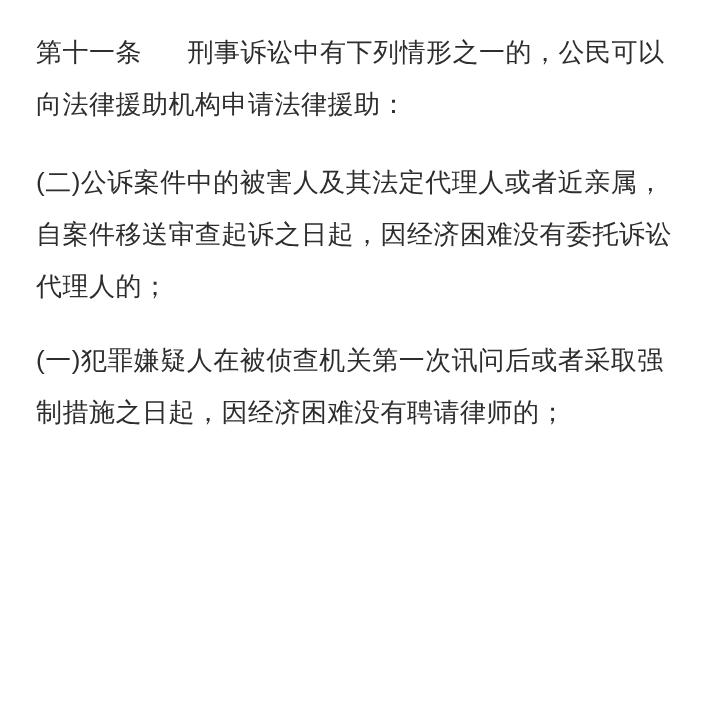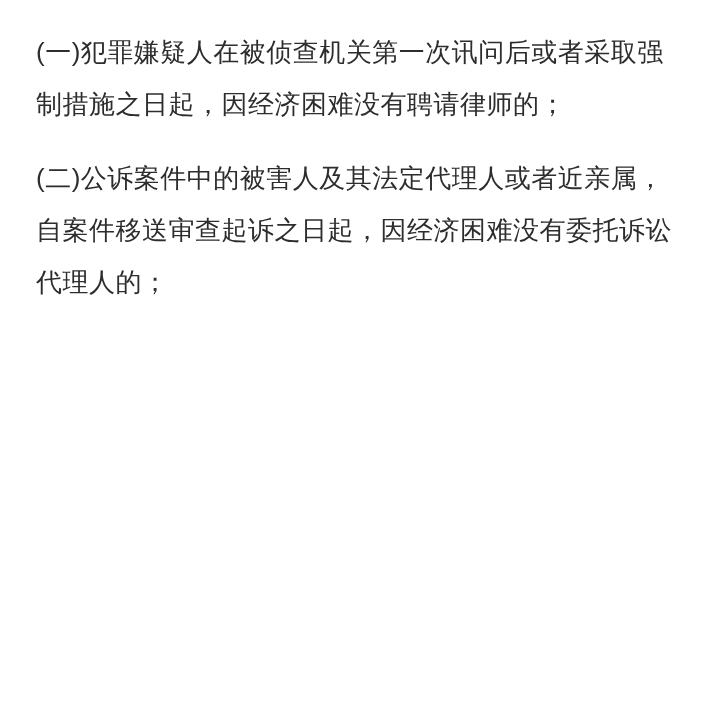--- a/index.html
+++ b/index.html
@@ -39,19 +39,24 @@
   }
   .para.last {
     margin-bottom: 0;
   }
 </style>
 </head>
 <body>
 
 <div class="page">
 
+  <p class="para first">
+    <span>第十一条</span>
+    <span class="indent-gap"></span>
+    <span>刑事诉讼中有下列情形之一的，公民可以向法律援助机构申请法律援助：</span>
+  </p>
+
+  <p class="para">(二)公诉案件中的被害人及其法定代理人或者近亲属，自案件移送审查起诉之日起，因经济困难没有委托诉讼代理人的；</p>
 
   <p class="para">(一)犯罪嫌疑人在被侦查机关第一次讯问后或者采取强制措施之日起，因经济困难没有聘请律师的；</p>
-
-  <p class="para">(二)公诉案件中的被害人及其法定代理人或者近亲属，自案件移送审查起诉之日起，因经济困难没有委托诉讼代理人的；</p>
 
 
 </div>
 
 </body></html>

